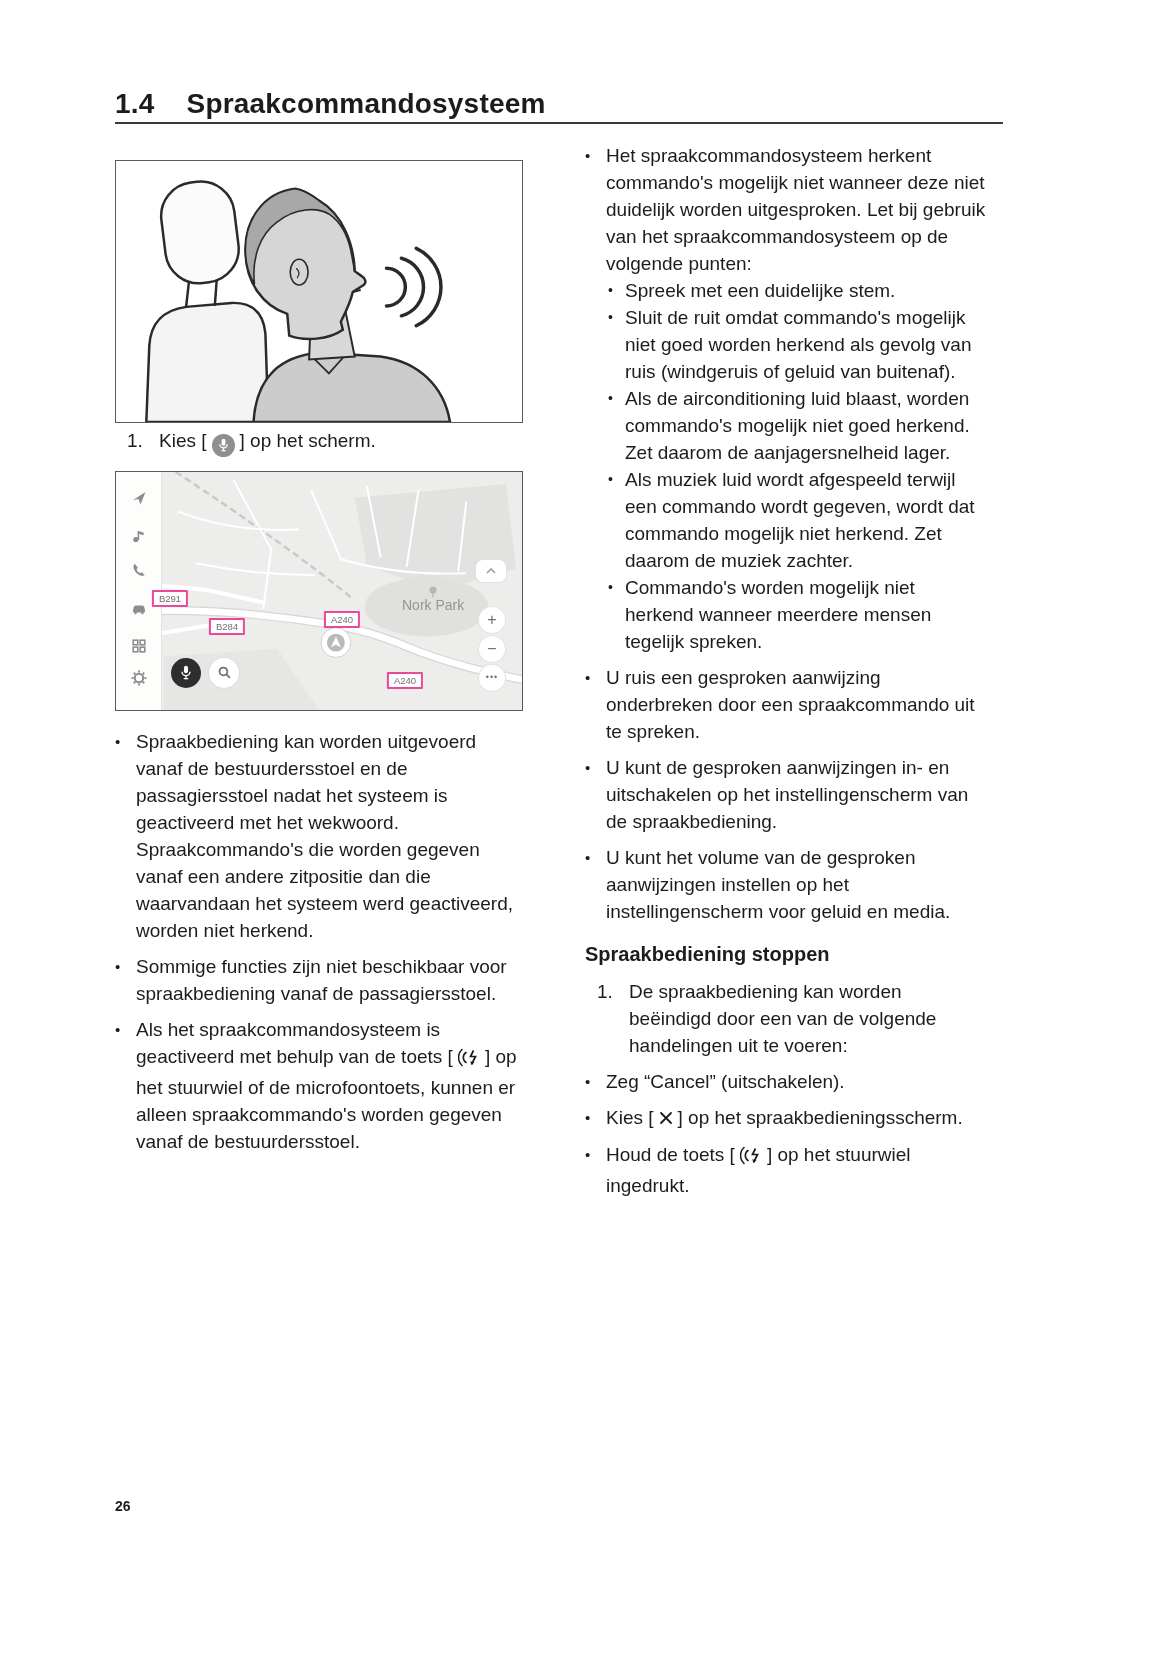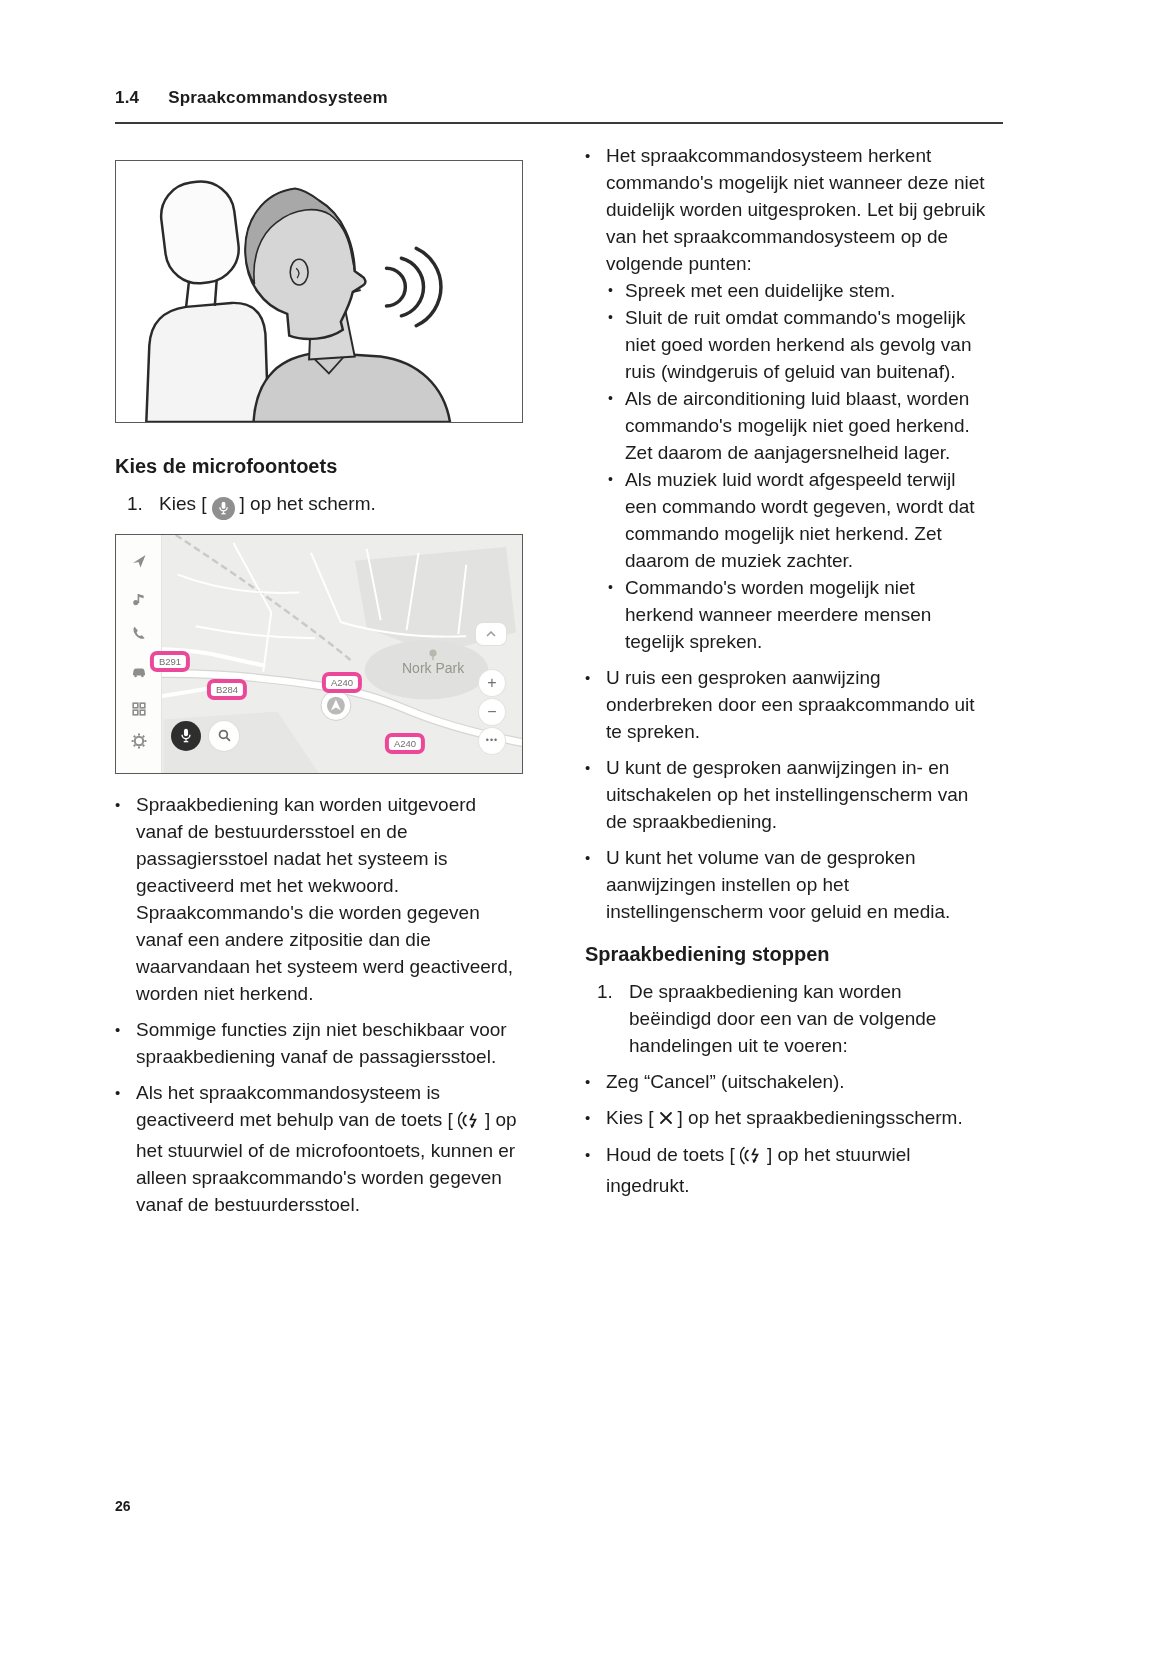--- a/index.html
+++ b/index.html
@@ -6,21 +6,21 @@
   html,body { width:1165px; height:1653px; }
   body {
     background:#ffffff;
     font-family:"Liberation Sans", sans-serif;
     color:#1c1c1c;
     position:relative;
     overflow:hidden;
   }
   .section-header {
     position:absolute; left:115px; top:88px; width:890px;
-    font-size:17px; font-weight:bold; letter-spacing:.2px;
+    font-size:28px; font-weight:bold; letter-spacing:.2px;
   }
   .section-header .num { margin-right:24px; }
   .header-rule {
     position:absolute; left:115px; top:122px; width:888px; height:2px; background:#3a3a3a;
   }
   .col { position:absolute; font-size:19px; line-height:27px; }
   .col-left  { left:115px; top:142px; width:408px; }
   .col-right { left:585px; top:142px; width:402px; }
 
   .intro { margin:0; }
@@ -61,21 +61,21 @@
   .close-svg  { vertical-align:-1px; margin:0 5px; }
 
   
   .map-sidebar {
     position:absolute; left:0; top:0; width:46px; height:100%;
     background:#fdfdfc; border-right:1px solid #e3e3e1;
   }
   .s-ic { position:absolute; left:15px; width:16px; height:16px; }
   .shield {
     position:absolute; transform:translate(-50%,-50%);
-    background:#ffffff; border:4px solid #ec4899; border-radius:7px;
+    background:#ffffff; border:2px solid #ec4899; border-radius:1px;
     font-size:9.5px; line-height:1.25; color:#6f6f6d; padding:1px 5px;
     white-space:nowrap;
   }
   .park {
     position:absolute; left:286px; top:114px;
     display:flex; flex-direction:column; align-items:center;
     font-size:14px; color:#96968e; line-height:1.1;
   }
   .mic-btn, .search-btn {
     position:absolute; top:186px; width:30px; height:30px; border-radius:50%;
@@ -143,21 +143,20 @@
         <path d="M238,132 L246,130" stroke="#2a2a2a" stroke-width="2" fill="none"></path>
 
         <g>
           <path d="M272,108 A18,18 0 0 1 272,146" fill="none" stroke="#2a2a2a" stroke-width="3.5" stroke-linecap="round"></path>
           <path d="M287,98 A30,30 0 0 1 287,156" fill="none" stroke="#2a2a2a" stroke-width="3.5" stroke-linecap="round"></path>
           <path d="M302,88 A43,43 0 0 1 302,166" fill="none" stroke="#2a2a2a" stroke-width="3.5" stroke-linecap="round"></path>
         </g>
       </svg>
     </figure>
 
-    <h2 class="sub-heading">Kies de microfoontoets</h2>
 
     <div class="step">
       <span class="step-num">1.</span>
       <span class="step-text">
         <span>Kies [</span><span class="mic-chip">
             <svg width="11" height="14" viewBox="0 0 11 14">
               <rect x="3.6" y="0.8" width="3.8" height="7" rx="1.9" fill="#fff"></rect>
               <path d="M1.8,6.2 a3.7,3.7 0 0 0 7.4,0" stroke="#fff" stroke-width="1.3" fill="none"></path>
               <path d="M5.5,10.2 L5.5,12" stroke="#fff" stroke-width="1.3"></path>
               <path d="M3.4,12.7 L7.6,12.7" stroke="#fff" stroke-width="1.3"></path>

